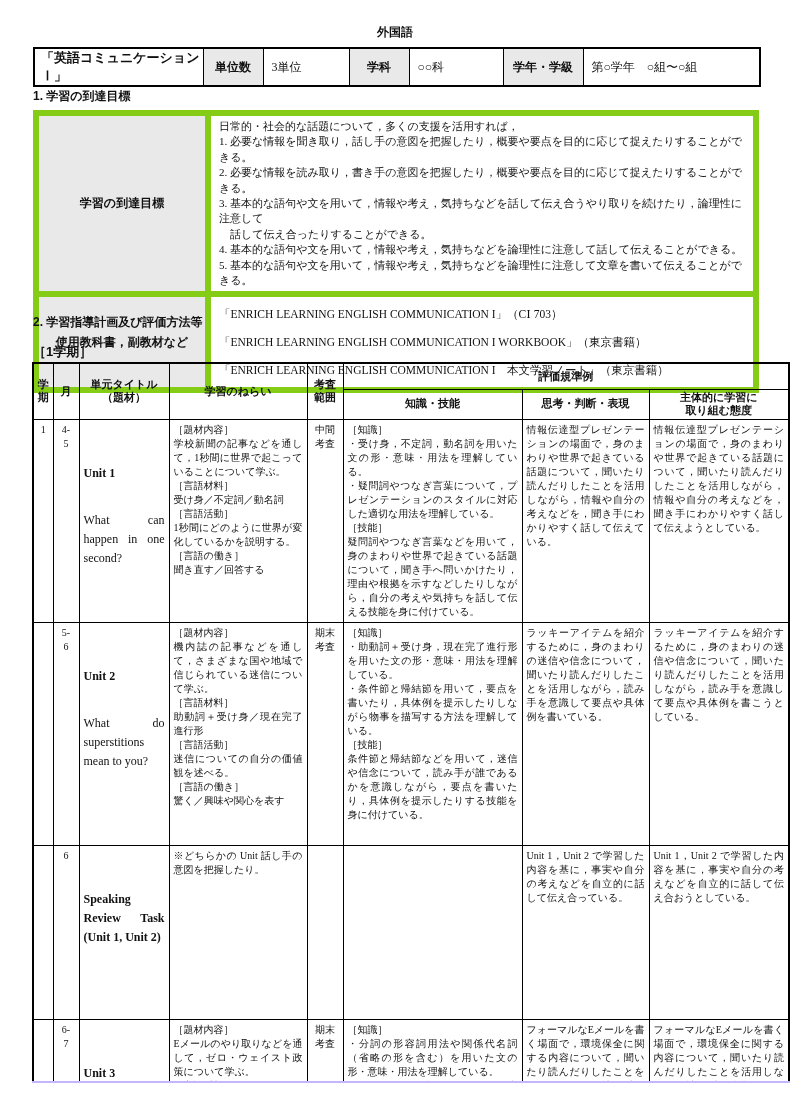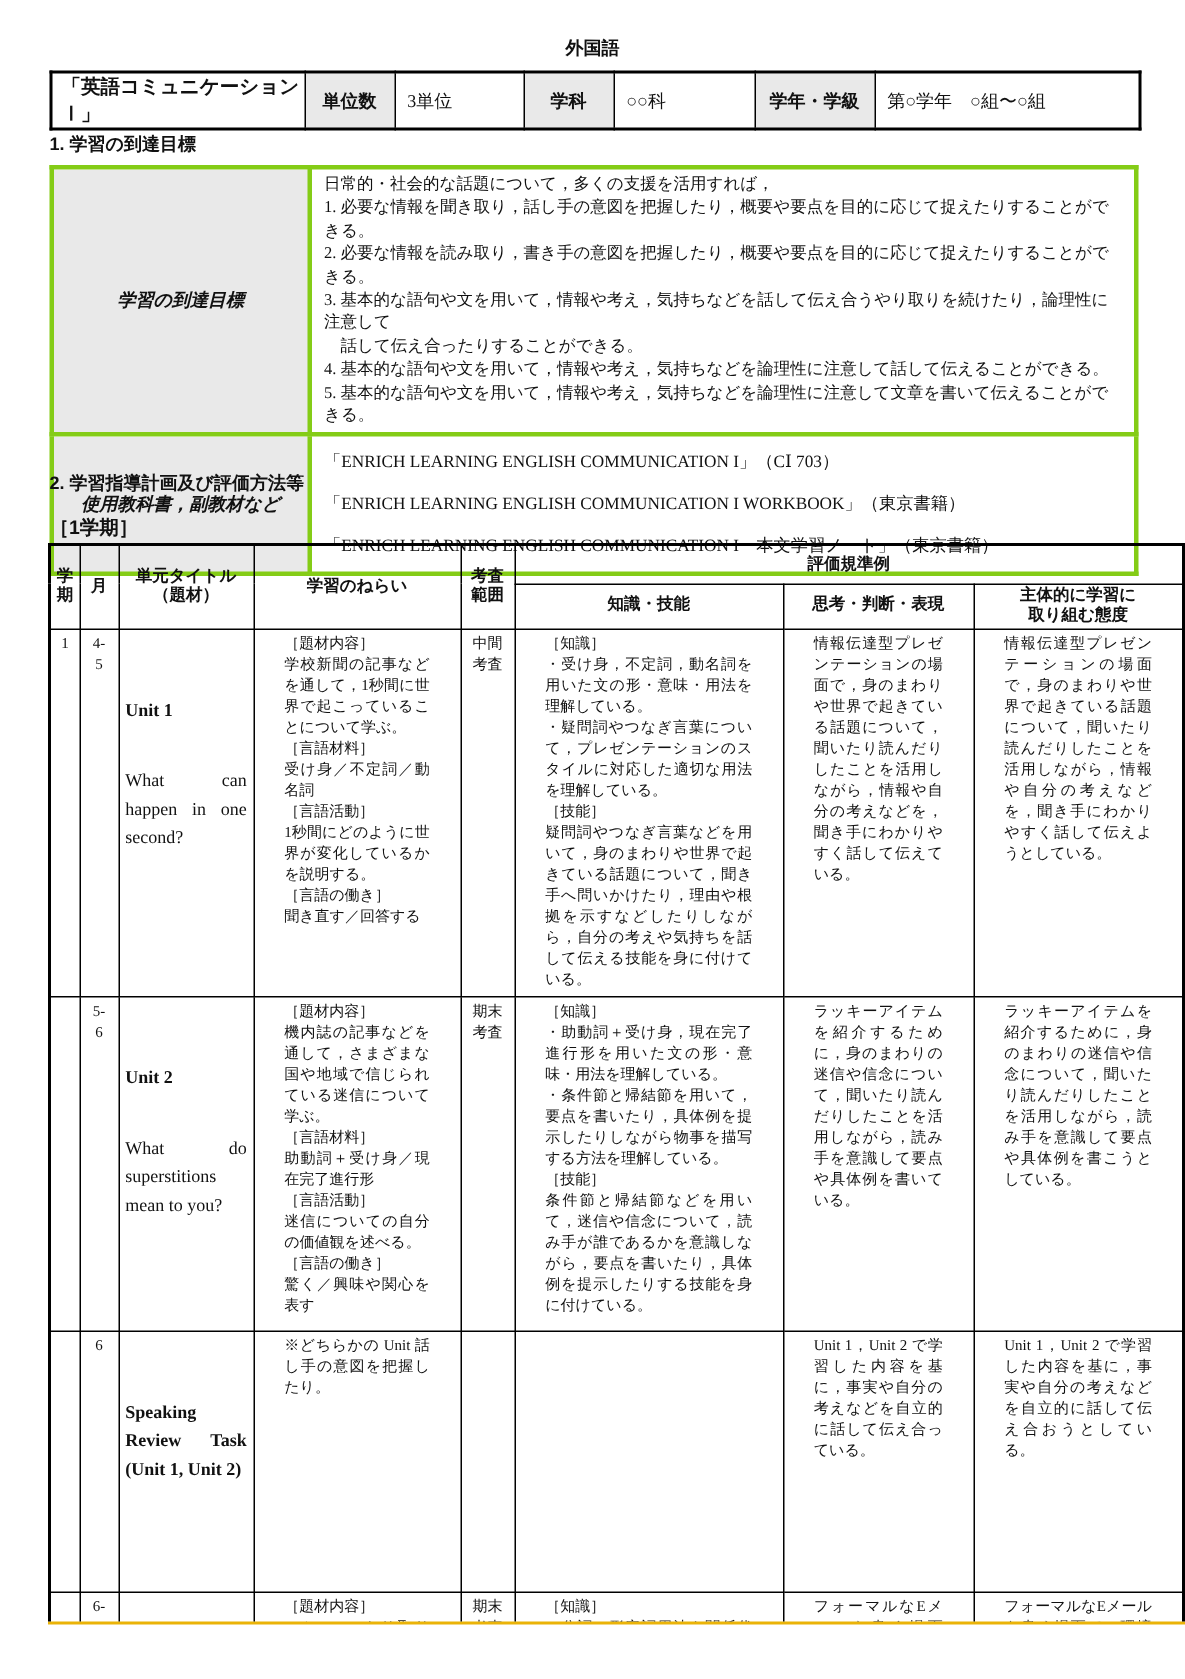--- a/index.html
+++ b/index.html
@@ -49,54 +49,54 @@
     font-family:"Liberation Sans","DejaVu Sans",sans-serif;
     font-weight:bold; font-size:13px;
   }
 
   
   .info-table {
     position:absolute; top:110px; left:33px;
     table-layout:fixed; width:726px;
     border:2px solid #000;
   }
-  .info-table td { border:3px solid #84cc16; vertical-align:middle; overflow:hidden;margin-top:44px; }
+  .info-table td { border:6px solid #84cc16; vertical-align:middle; overflow:hidden;margin-top:44px; }
   .i-label {
     width:172px; background:#e9e9e9; text-align:center;
     font-family:"Liberation Sans","DejaVu Sans",sans-serif;
-    font-weight:bold; font-size:12px;font-style:italic;
+    font-weight:bold; font-size:12px;
   }
   .i-content { padding:3px 8px; font-size:11px; white-space:pre-wrap; }
   tr.goals-row { height:110px; }
   tr.goals-row .i-content { line-height:15.4px; }
   tr.materials-row { height:88px; }
   tr.materials-row .i-content { line-height:28px; font-size:11.5px; }
 
   
   .plan-wrap {
     position:absolute; top:362px; left:32px;
     width:758px; height:721px;
     overflow:hidden;
-    border-bottom:2px solid #eab308;
+    border-bottom:2px solid #c4b5fd;
   }
   .plan-table { table-layout:fixed; width:756px; border:2px solid #000; }
   .plan-table th, .plan-table td {
     border:1px solid #000; overflow:hidden;
     white-space:pre-wrap;
   }
   .plan-table th {
     font-family:"Liberation Sans","DejaVu Sans",sans-serif;
     font-weight:bold; font-size:11px; line-height:13.5px;
     text-align:center; vertical-align:middle; padding:1px;
   }
   tr.head1 { height:26px; }
   tr.head2 { height:27px; }
   .plan-table td {
     font-size:10px; line-height:14px;
-    vertical-align:top; padding:3px 20px;
+    vertical-align:top; padding:3px 4px;
     text-align:justify;
   }
   .plan-table td.ctr { text-align:center; padding:3px 0; }
   tr.r1 { height:197px; }
   tr.r2 { height:223px; }
   tr.r3 { height:103px; }
   tr.r4 { height:320px; }
   .u-bold {
     font-weight:bold; font-size:12px; line-height:19px;
     text-align:justify;

